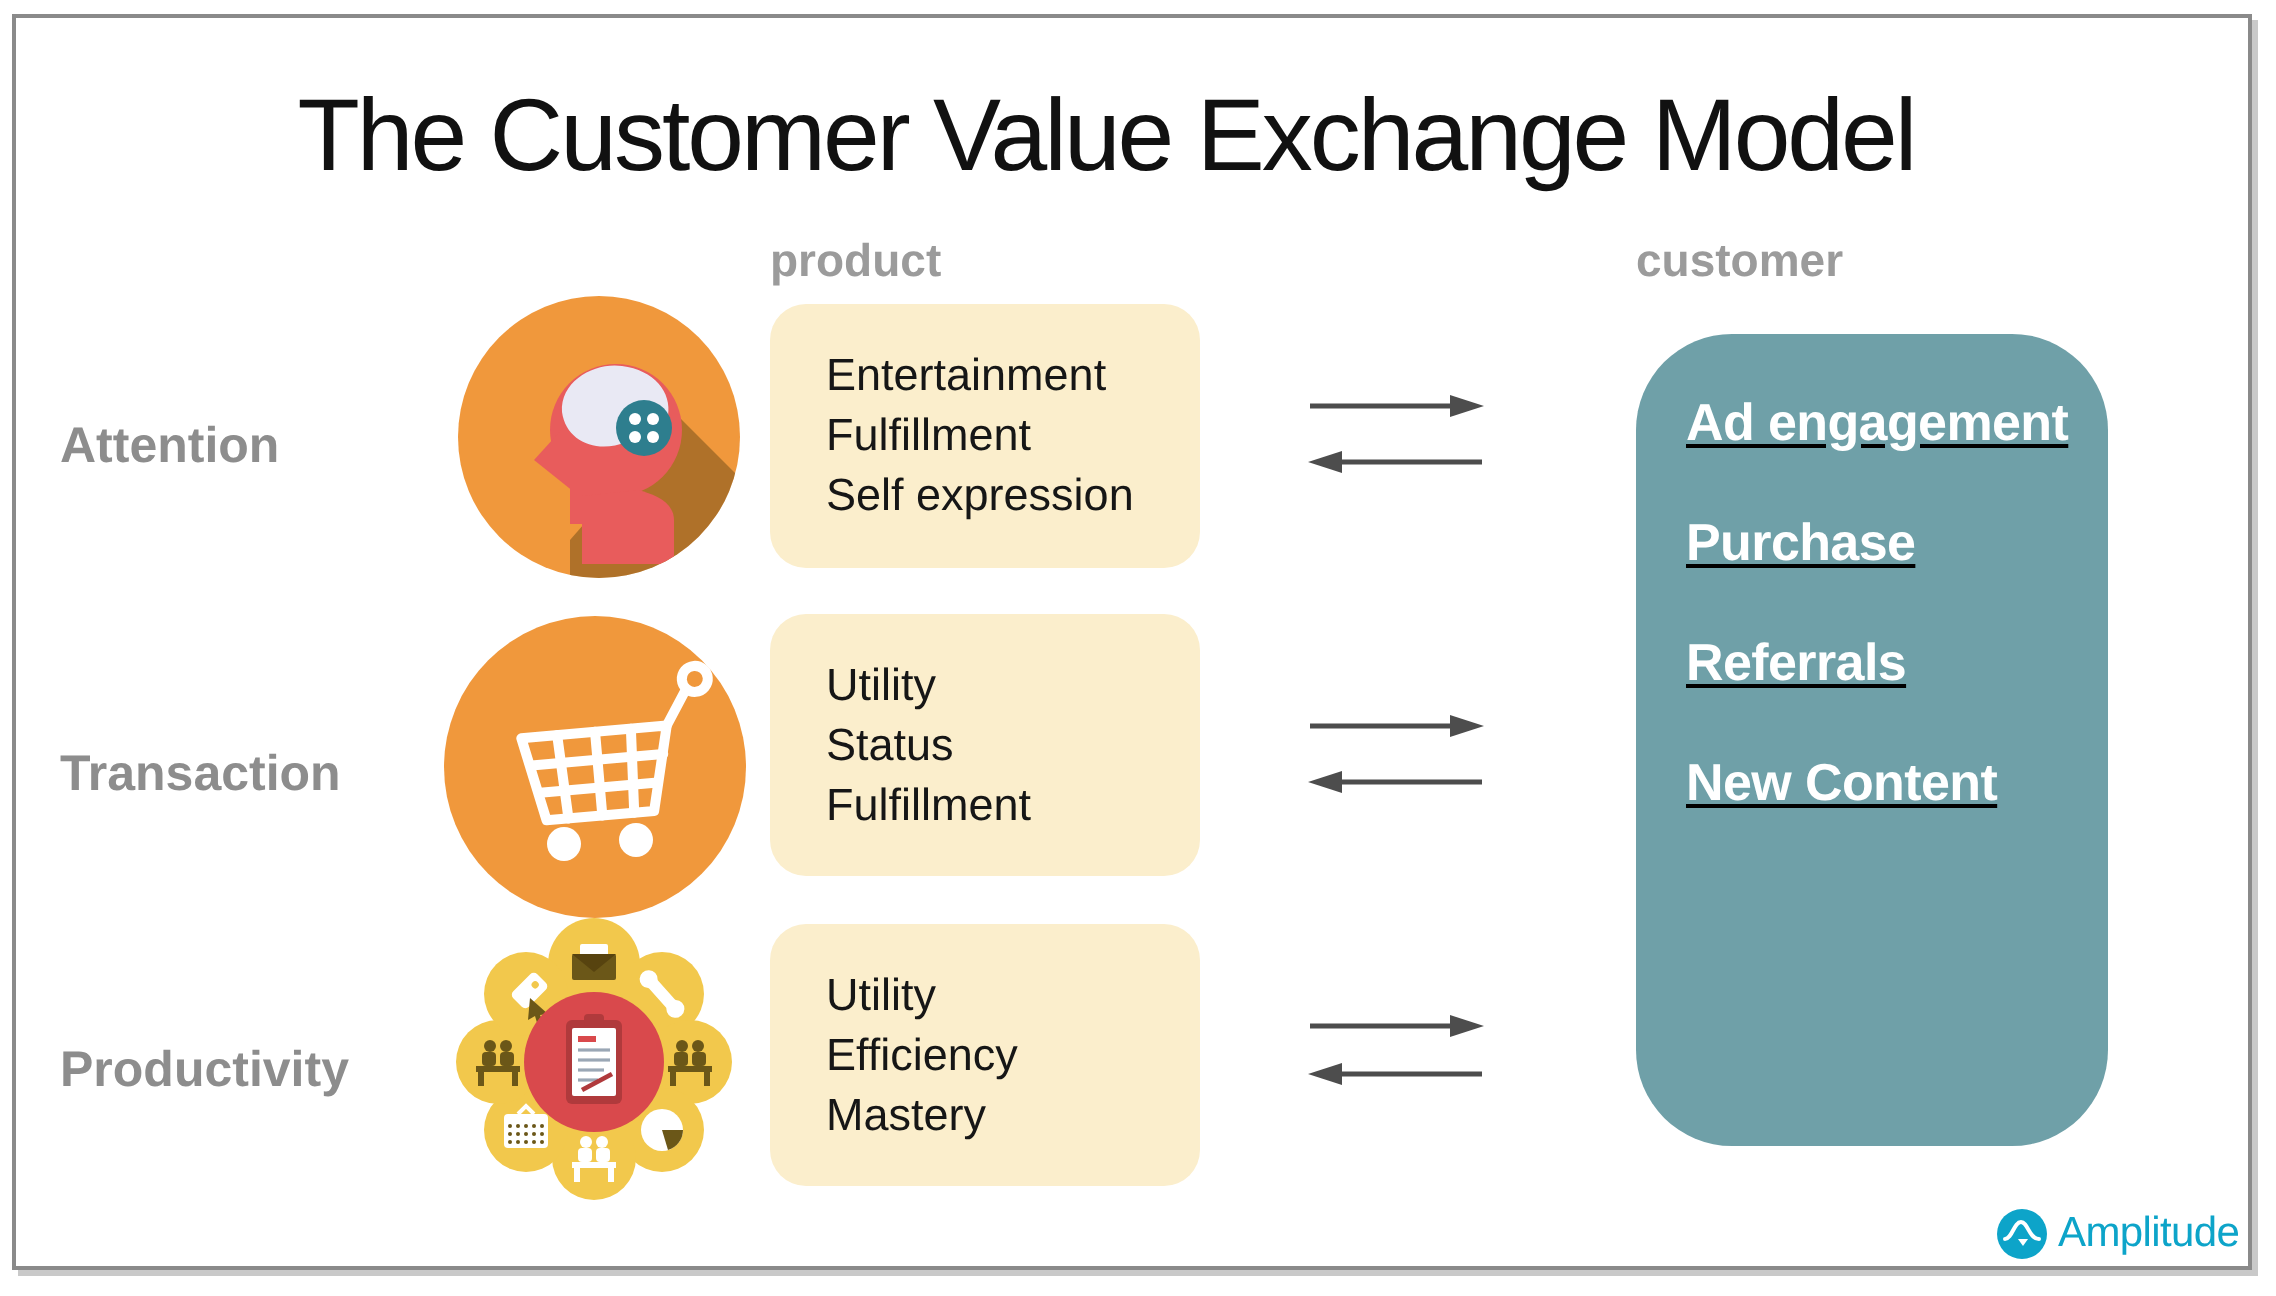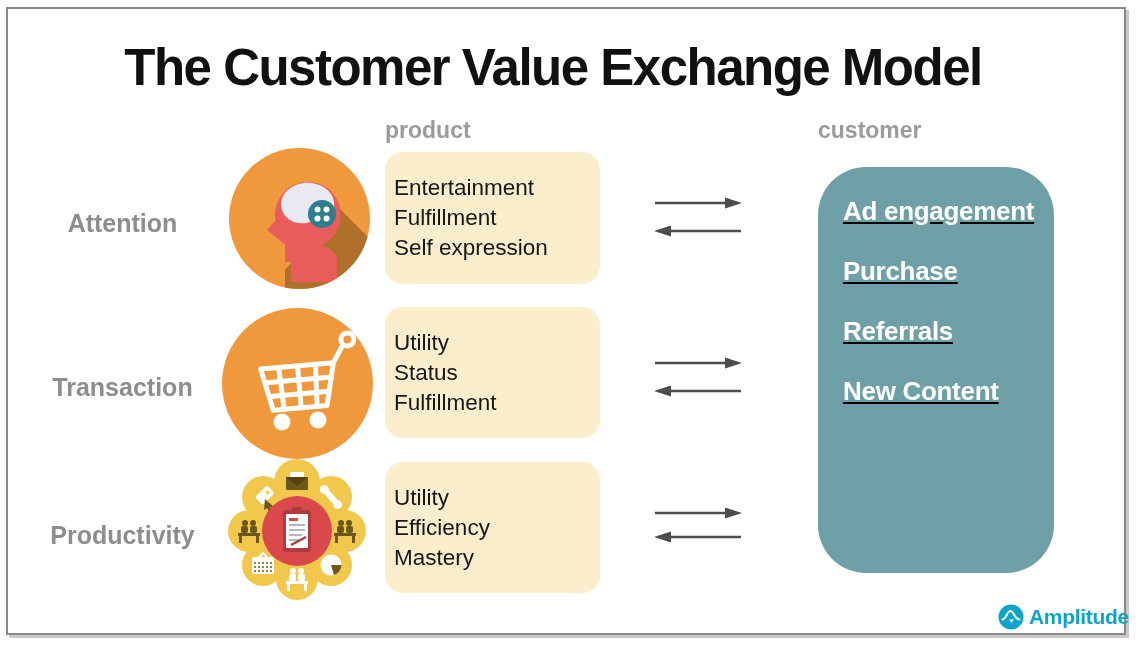--- a/index.html
+++ b/index.html
@@ -7,46 +7,46 @@
   .stage { position:relative; width:1138px; height:648px; background:#fff; overflow:hidden; }
 
   .frame {
     position:absolute; left:6px; top:7px; width:1120px; height:628px;
     background:#fff; border:2px solid #8a8a8a;
     box-shadow:3px 3px 0 #c9c9c9;
   }
 
   .title {
     position:absolute; left:0; top:38px; width:1106px; text-align:center;
-    font-size:51px; font-weight:bold; letter-spacing:-1.5px;
+    font-size:51px; font-weight:normal; letter-spacing:-1.5px;
     color:var(--title_color,#111);
   }
 
   .col-header {
     position:absolute; top:117px; text-align:left;
     font-size:23px; font-weight:bold; color:var(--header_gray,#9b9b9b);
   }
   .col-header.product  { left:385px; width:215px; }
   .col-header.customer { left:818px; width:235px; }
 
   .row-label {
-    position:absolute; left:30px; width:185px; text-align:center;
+    position:absolute; left:30px; width:185px; text-align:left;
     font-size:25px; font-weight:bold; color:var(--label_gray,#8d8d8d);
   }
   .row-label.r1 { top:209px; }
   .row-label.r2 { top:373px; }
   .row-label.r3 { top:521px; }
 
   .icon-abs { position:absolute; }
 
   .cream-box {
     position:absolute; left:385px; width:215px;
     background:var(--cream,#FBEECC); border-radius:18px;
     display:flex; flex-direction:column; justify-content:center;
-    padding-left:9px;
+    padding-left:28px;
     font-size:22.5px; line-height:30px; color:#161616;
   }
   .cream-box.b1 { top:152px; height:132px; }
   .cream-box.b2 { top:307px; height:131px; }
   .cream-box.b3 { top:462px; height:131px; }
 
   .arrow { position:absolute; left:653px; }
 
   .customer-box {
     position:absolute; left:818px; top:167px; width:236px; height:406px;
@@ -57,21 +57,21 @@
   .customer-item {
     height:60px; display:flex; align-items:center; padding-left:25px;
     color:#fff; font-size:26px; font-weight:bold; letter-spacing:-0.3px;
   }
 
   .logo {
     position:absolute; left:998px; top:604px;
     display:flex; align-items:center; gap:5px;
   }
   .logo-text {
-    color:var(--logo_blue,#0DA4C9); font-size:21px; font-weight:bold; letter-spacing:-0.3px;
+    color:var(--logo_blue,#0DA4C9); font-size:21px; font-weight:normal; letter-spacing:-0.3px;
   }
 </style>
 </head>
 <body>
 
 <div class="stage">
   <div class="frame"></div>
 
   <h1 class="title">The Customer Value Exchange Model</h1>
 

